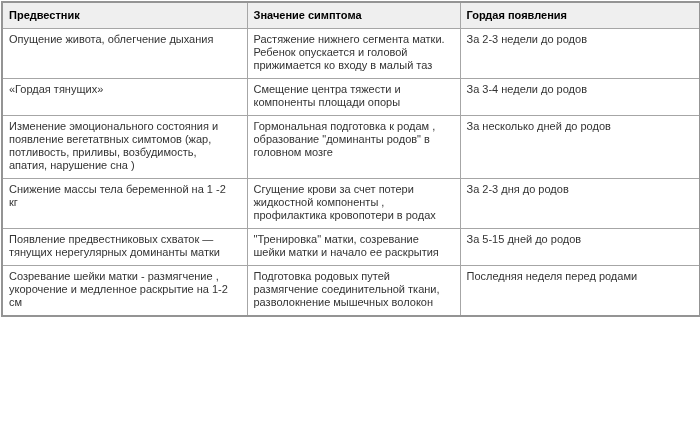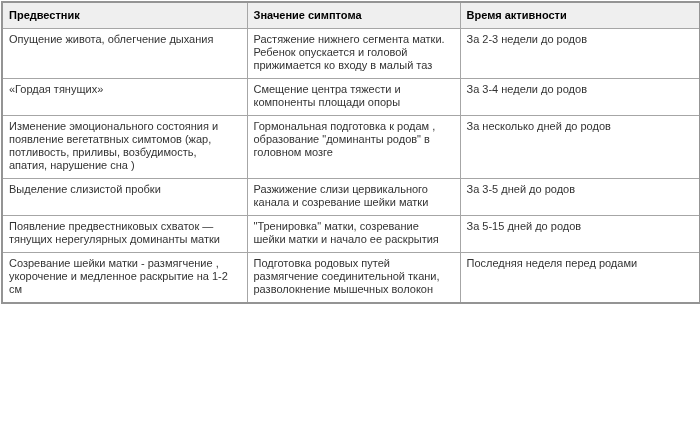--- a/index.html
+++ b/index.html
@@ -51,43 +51,43 @@
   <table class="precursors">
     <colgroup>
       <col class="c1">
       <col class="c2">
       <col class="c3">
     </colgroup>
     <thead>
       <tr>
         <th>Предвестник</th>
         <th>Значение симптома</th>
-        <th>Время активности</th>
+        <th>Гордая появления</th>
       </tr>
     </thead>
     <tbody>
       <tr>
         <td>Опущение живота, облегчение дыхания</td>
         <td>Растяжение нижнего сегмента матки. Ребенок опускается и головой прижимается ко входу в малый таз</td>
         <td>За 2-3 недели до родов</td>
       </tr>
       <tr>
         <td>«Гордая тянущих»</td>
         <td>Смещение центра тяжести и компоненты площади опоры</td>
         <td>За 3-4 недели до родов</td>
       </tr>
       <tr>
         <td>Изменение эмоционального состояния и появление вегетатвных симтомов (жар, потливость, приливы, возбудимость, апатия, нарушение сна )</td>
         <td>Гормональная подготовка к родам , образование "доминанты родов" в головном мозге</td>
         <td>За несколько дней до родов</td>
       </tr>
       <tr>
-        <td>Выделение слизистой пробки</td>
-        <td>Разжижение слизи цервикального канала и созревание шейки матки</td>
-        <td>За 3-5 дней до родов</td>
+        <td>Снижение массы тела беременной на 1 -2 кг</td>
+        <td>Сгущение крови за счет потери жидкостной компоненты , профилактика кровопотери в родах</td>
+        <td>За 2-3 дня до родов</td>
       </tr>
       <tr>
         <td>Появление предвестниковых схваток — тянущих нерегулярных доминанты матки</td>
         <td>"Тренировка" матки, созревание шейки матки и начало ее раскрытия</td>
         <td>За 5-15 дней до родов</td>
       </tr>
       <tr>
         <td>Созревание шейки матки - размягчение , укорочение и медленное раскрытие на 1-2 см</td>
         <td>Подготовка родовых путей размягчение соединительной ткани, разволокнение мышечных волокон</td>
         <td>Последняя неделя перед родами</td>

